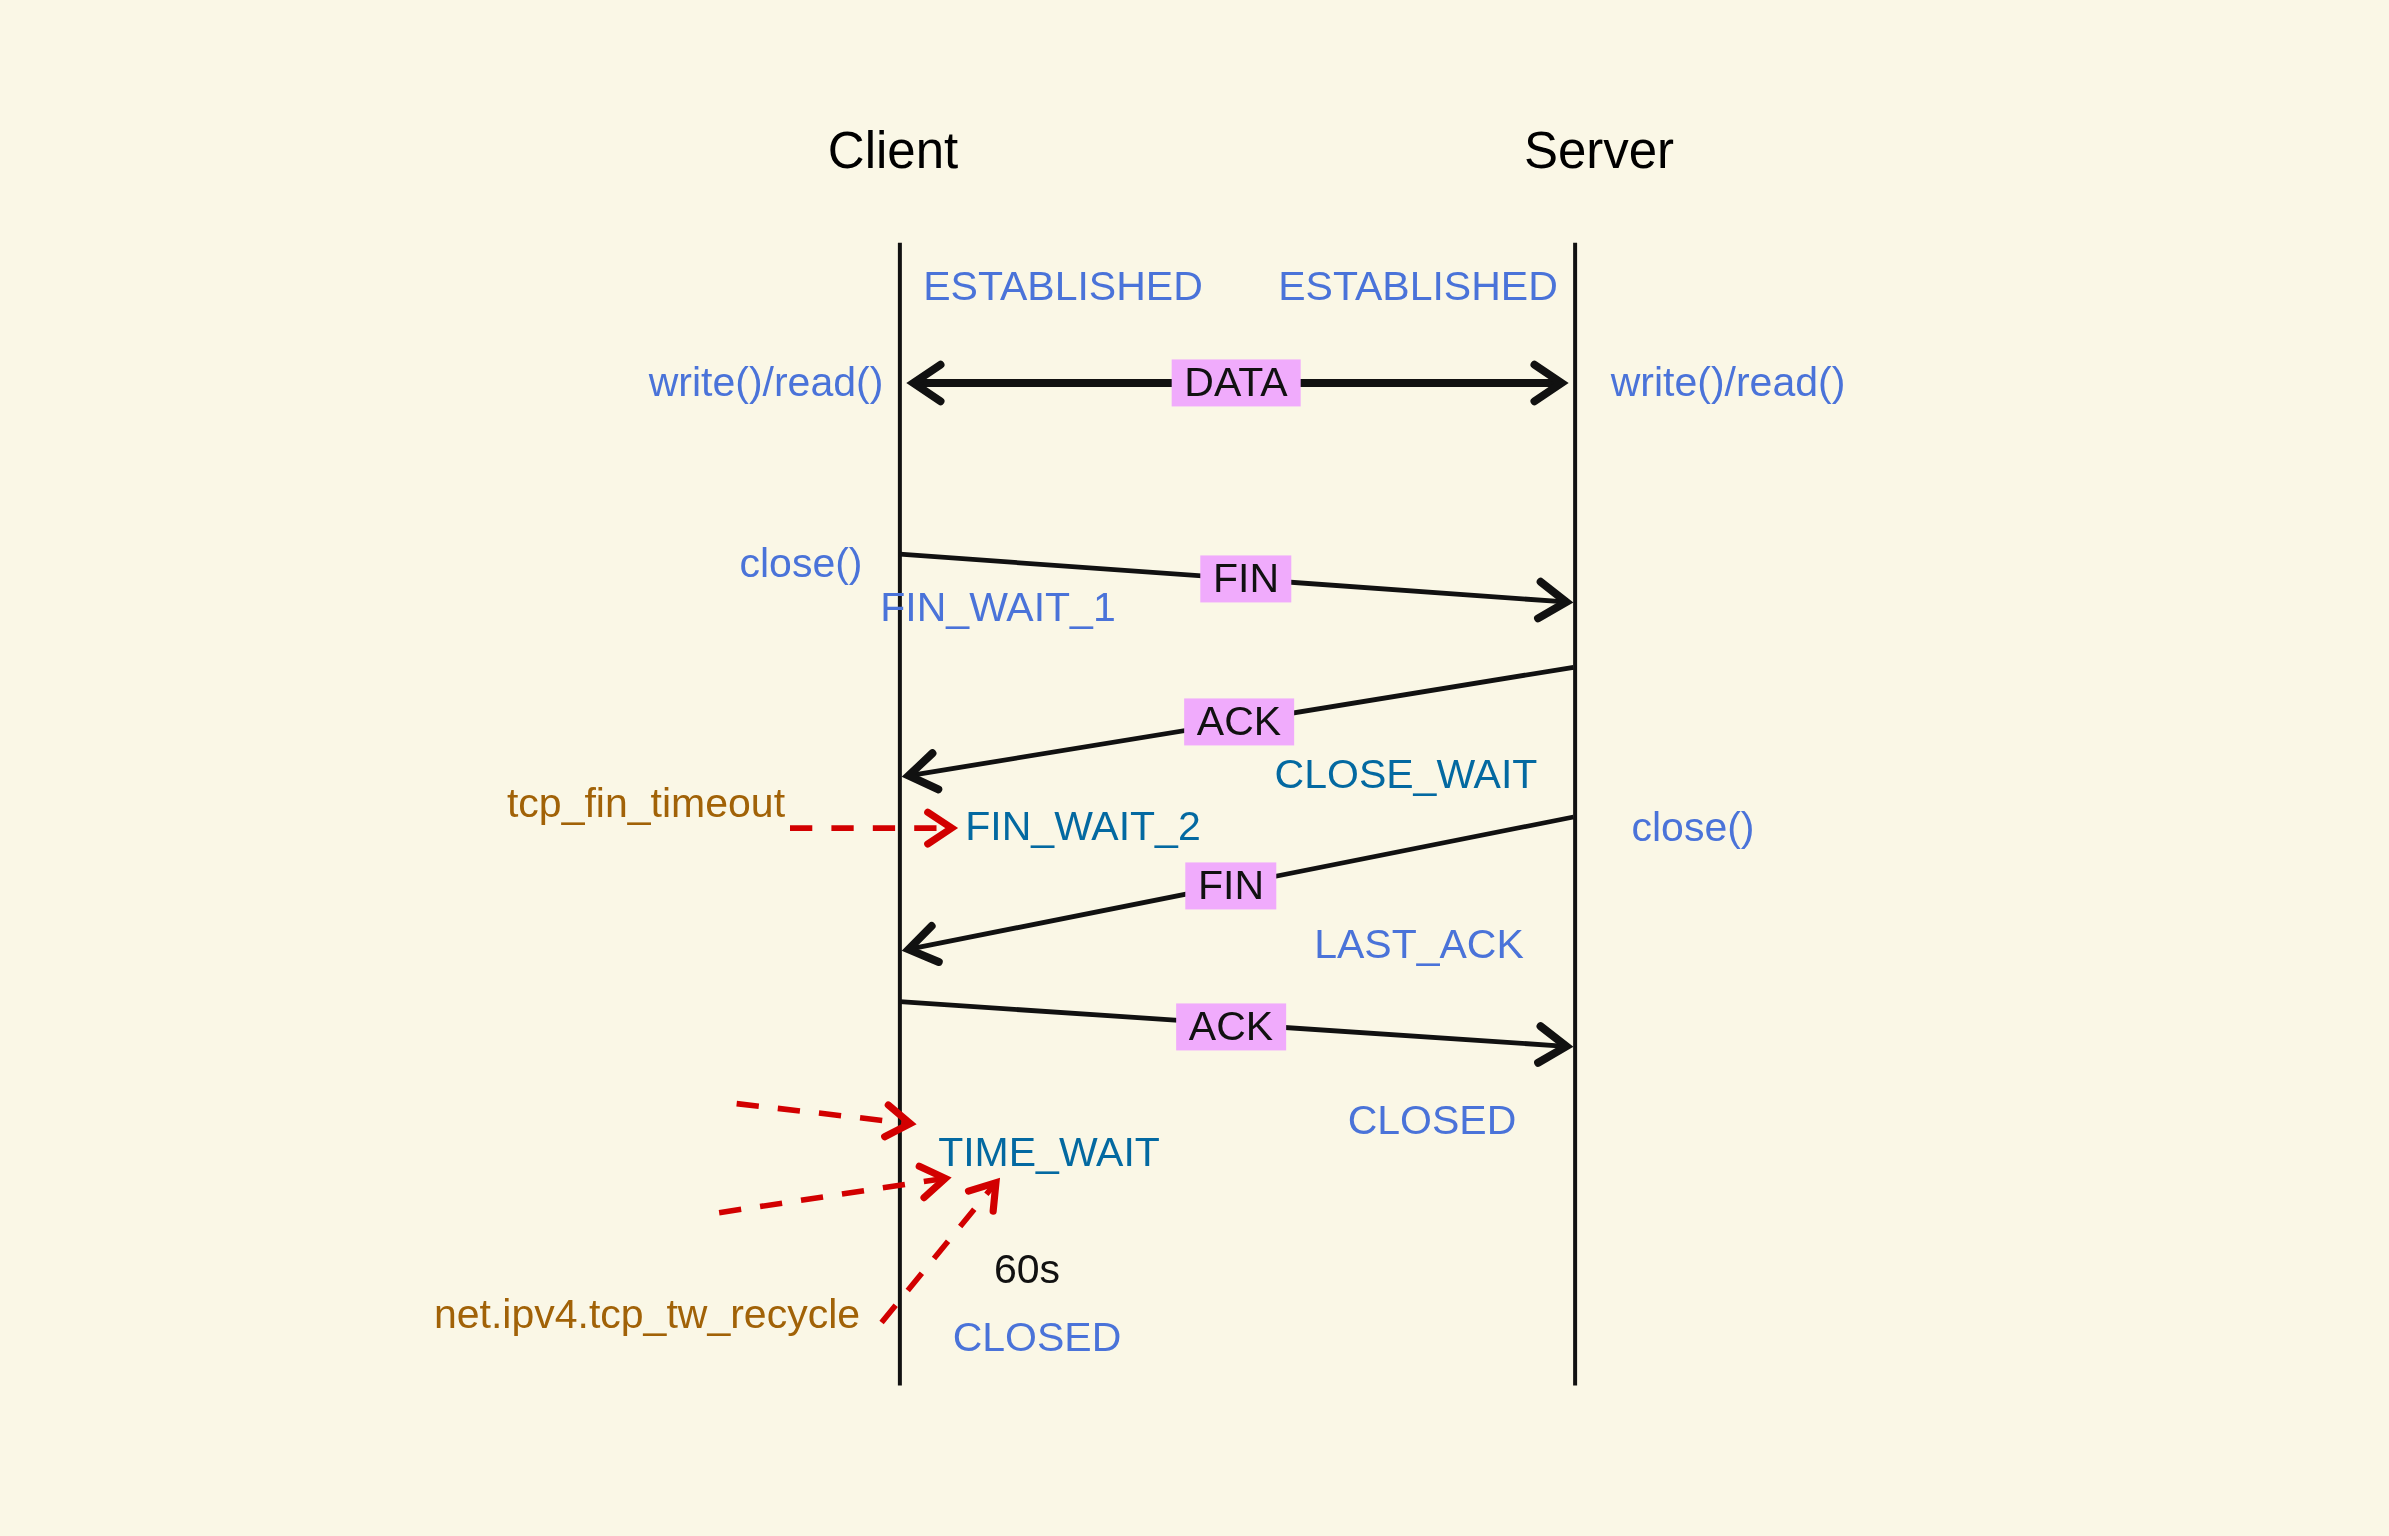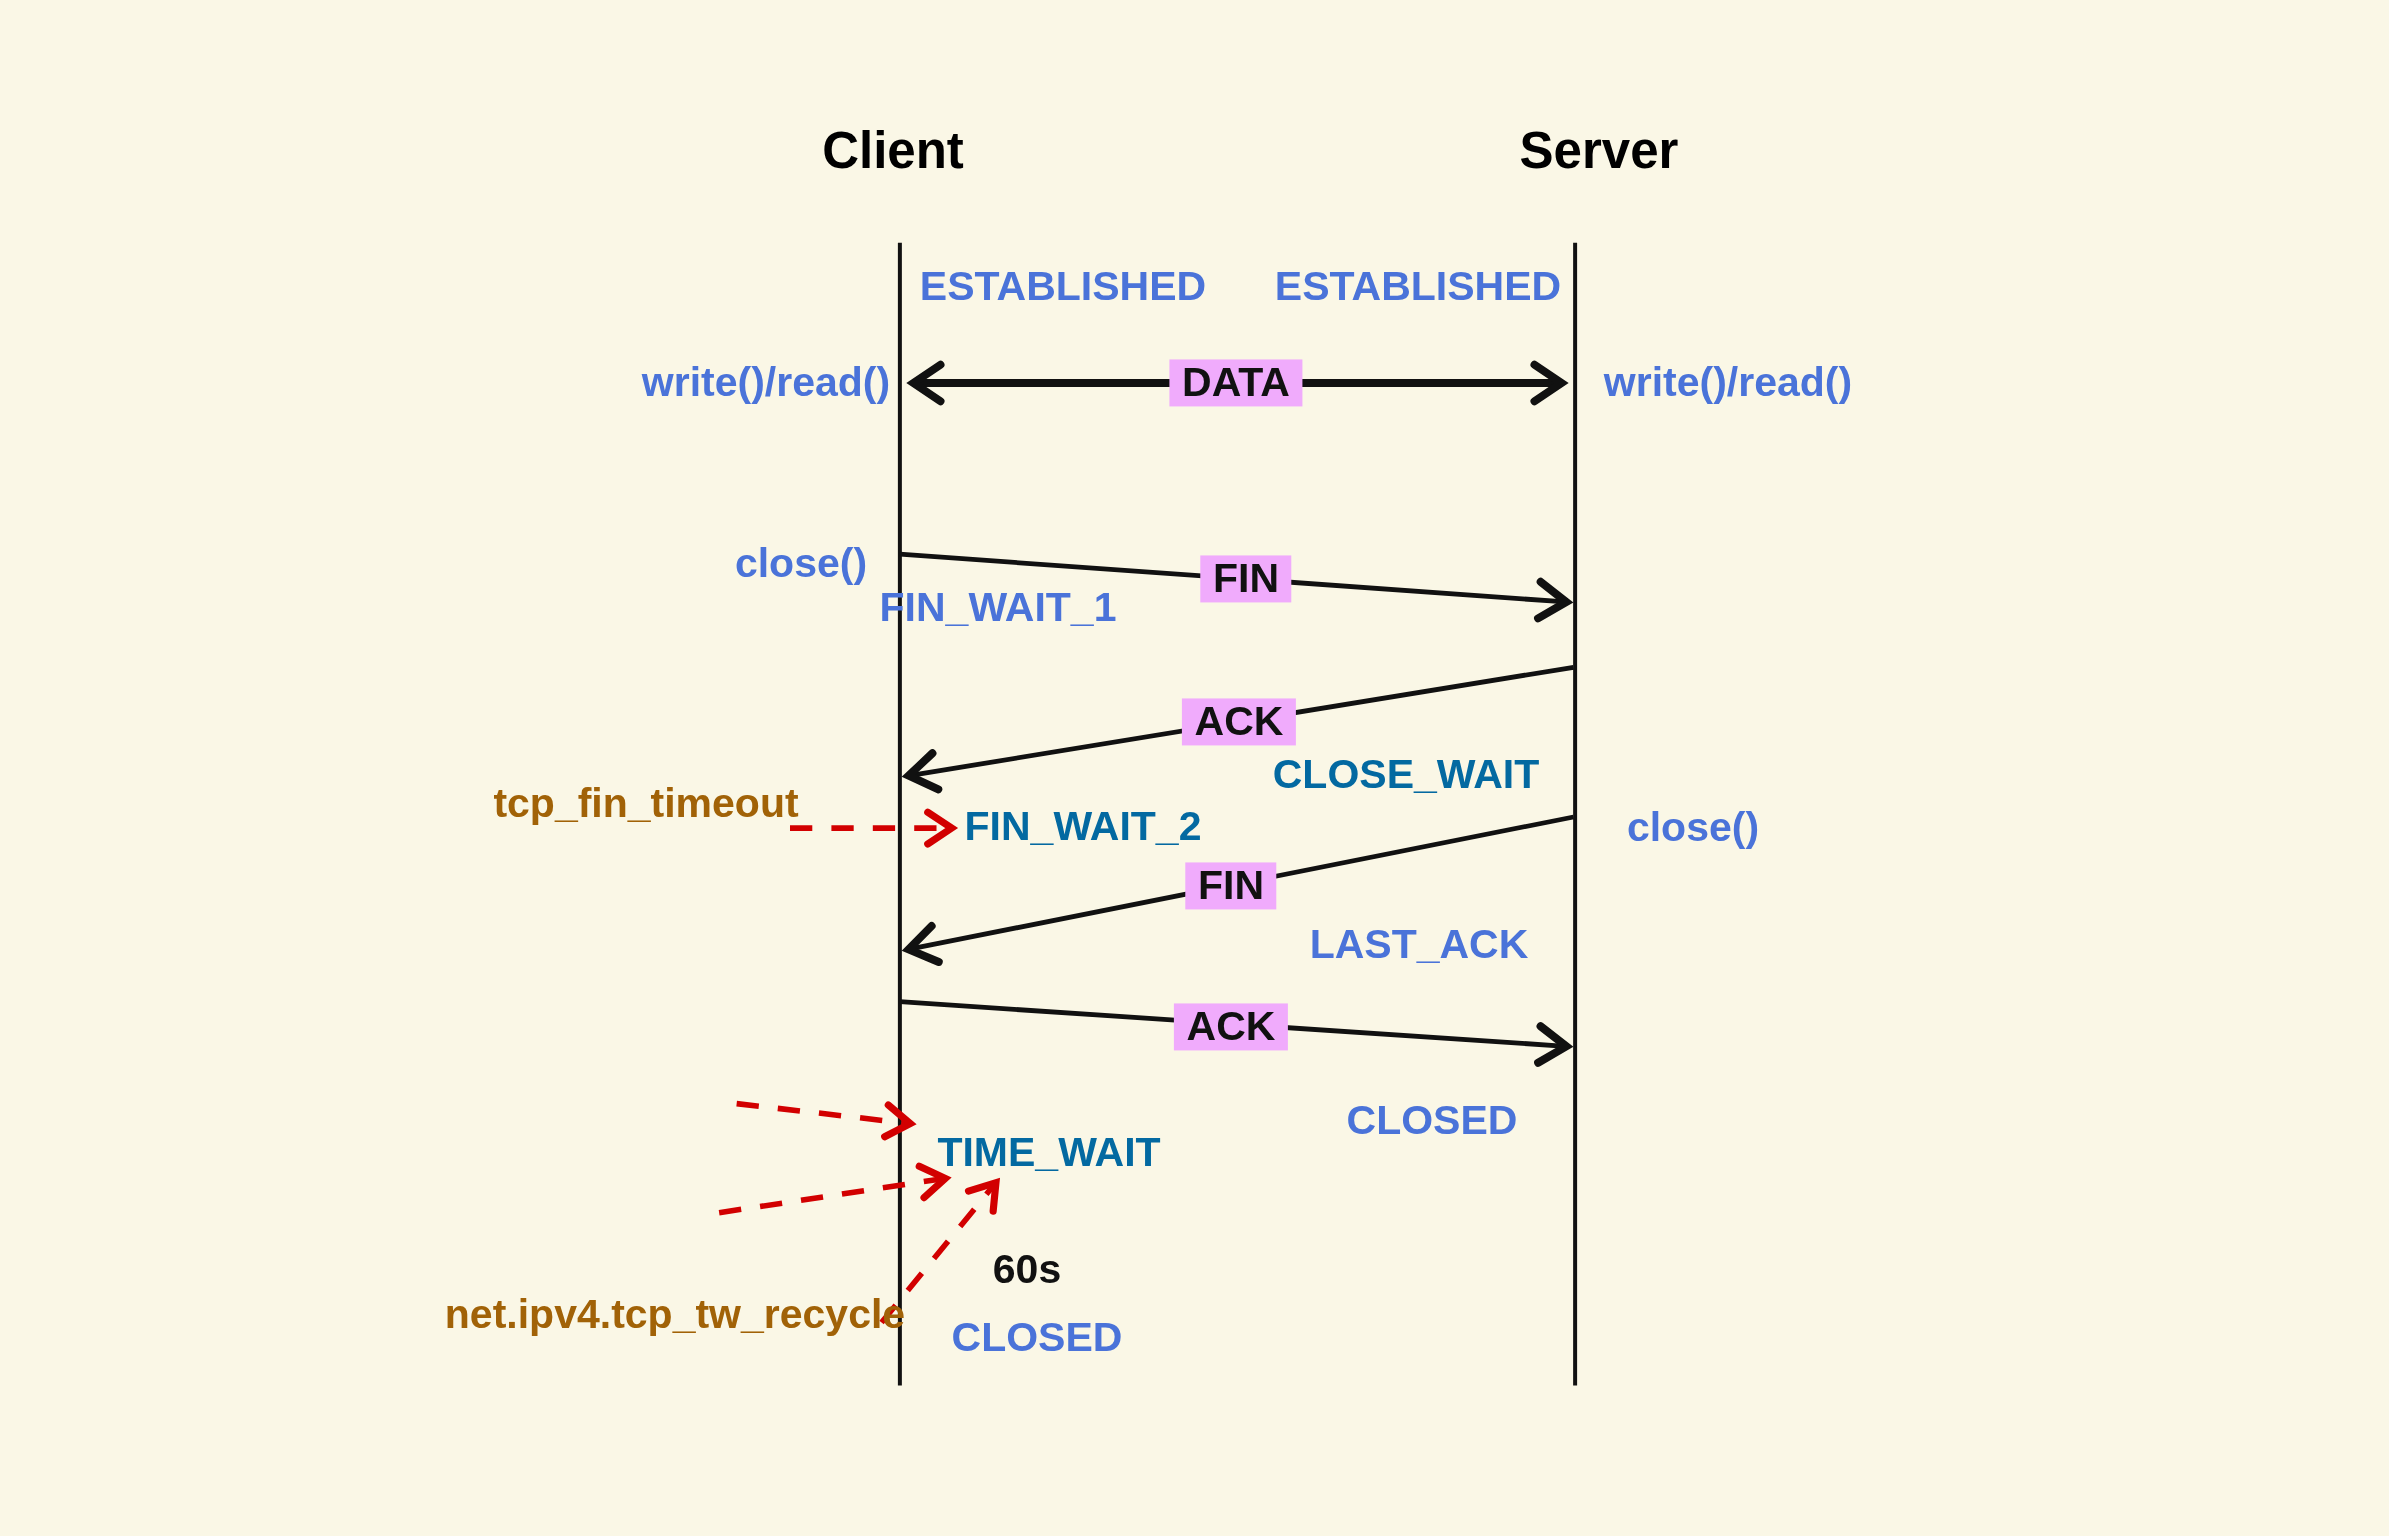--- a/index.html
+++ b/index.html
@@ -1,19 +1,19 @@
 <!DOCTYPE html>
 <html style="font-size:12.7px"><head>
 <meta charset="utf-8">
 <style>
   html,body{margin:0;padding:0;}
   body{background:#faf7e6;font-family:"Liberation Sans",sans-serif;}
   .stage{position:relative;width:2389px;height:1536px;background:#faf7e6;overflow:hidden;}
   .stage svg{position:absolute;left:0;top:0;}
-  .lbl{position:absolute;transform:translate(-50%,-50%);font-weight:bold;font-size:41px;
+  .lbl{position:absolute;transform:translate(-50%,-50%);font-weight:normal;font-size:41px;
        white-space:nowrap;color:#111;line-height:1.15;}
   .title{font-size:51px;color:#000;}
   .blue{color:#4a73d9;}
   .magenta{color:#0369a1;}
   .red{color:#a16207;}
   .msg{background:#f0abfc;padding:0 12.7px;}
 </style>
 </head>
 <body>
 
@@ -69,18 +69,18 @@
   <div class="lbl magenta" style="left:1083px;top:827px;">FIN_WAIT_2</div>
   <div class="lbl blue" style="left:1693px;top:828px;">close()</div>
 
   <div class="lbl msg" style="left:1231px;top:886px;">FIN</div>
   <div class="lbl blue" style="left:1419px;top:945px;">LAST_ACK</div>
 
   <div class="lbl msg" style="left:1231px;top:1027px;">ACK</div>
   <div class="lbl blue" style="left:1432px;top:1121px;">CLOSED</div>
 
   <div class="lbl magenta" style="left:1049px;top:1153px;">TIME_WAIT</div>
-  <div class="lbl red" style="left:647px;top:1315px;margin-left:28px;">net.ipv4.tcp_tw_recycle</div>
+  <div class="lbl red" style="left:647px;top:1315px;">net.ipv4.tcp_tw_recycle</div>
   <div class="lbl" style="left:1027px;top:1270px;">60s</div>
   <div class="lbl blue" style="left:1037px;top:1338px;">CLOSED</div>
 
 </div>
 
 
 </body></html>

